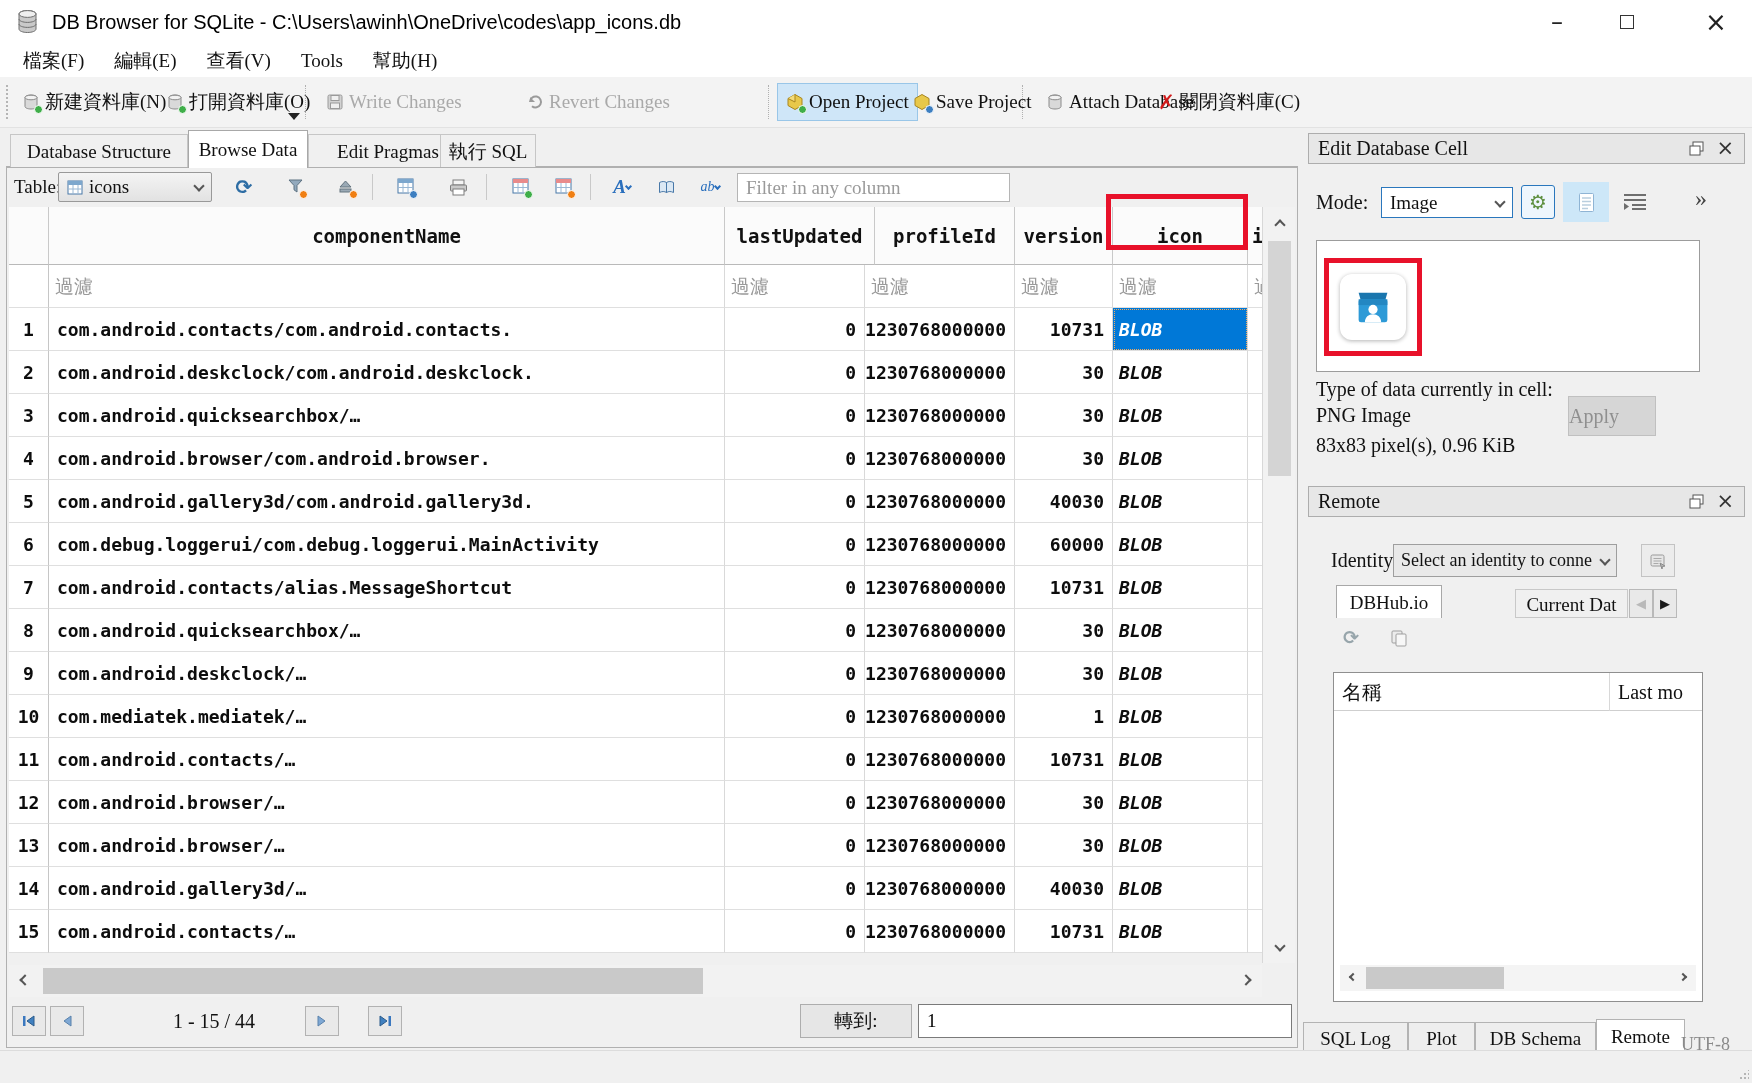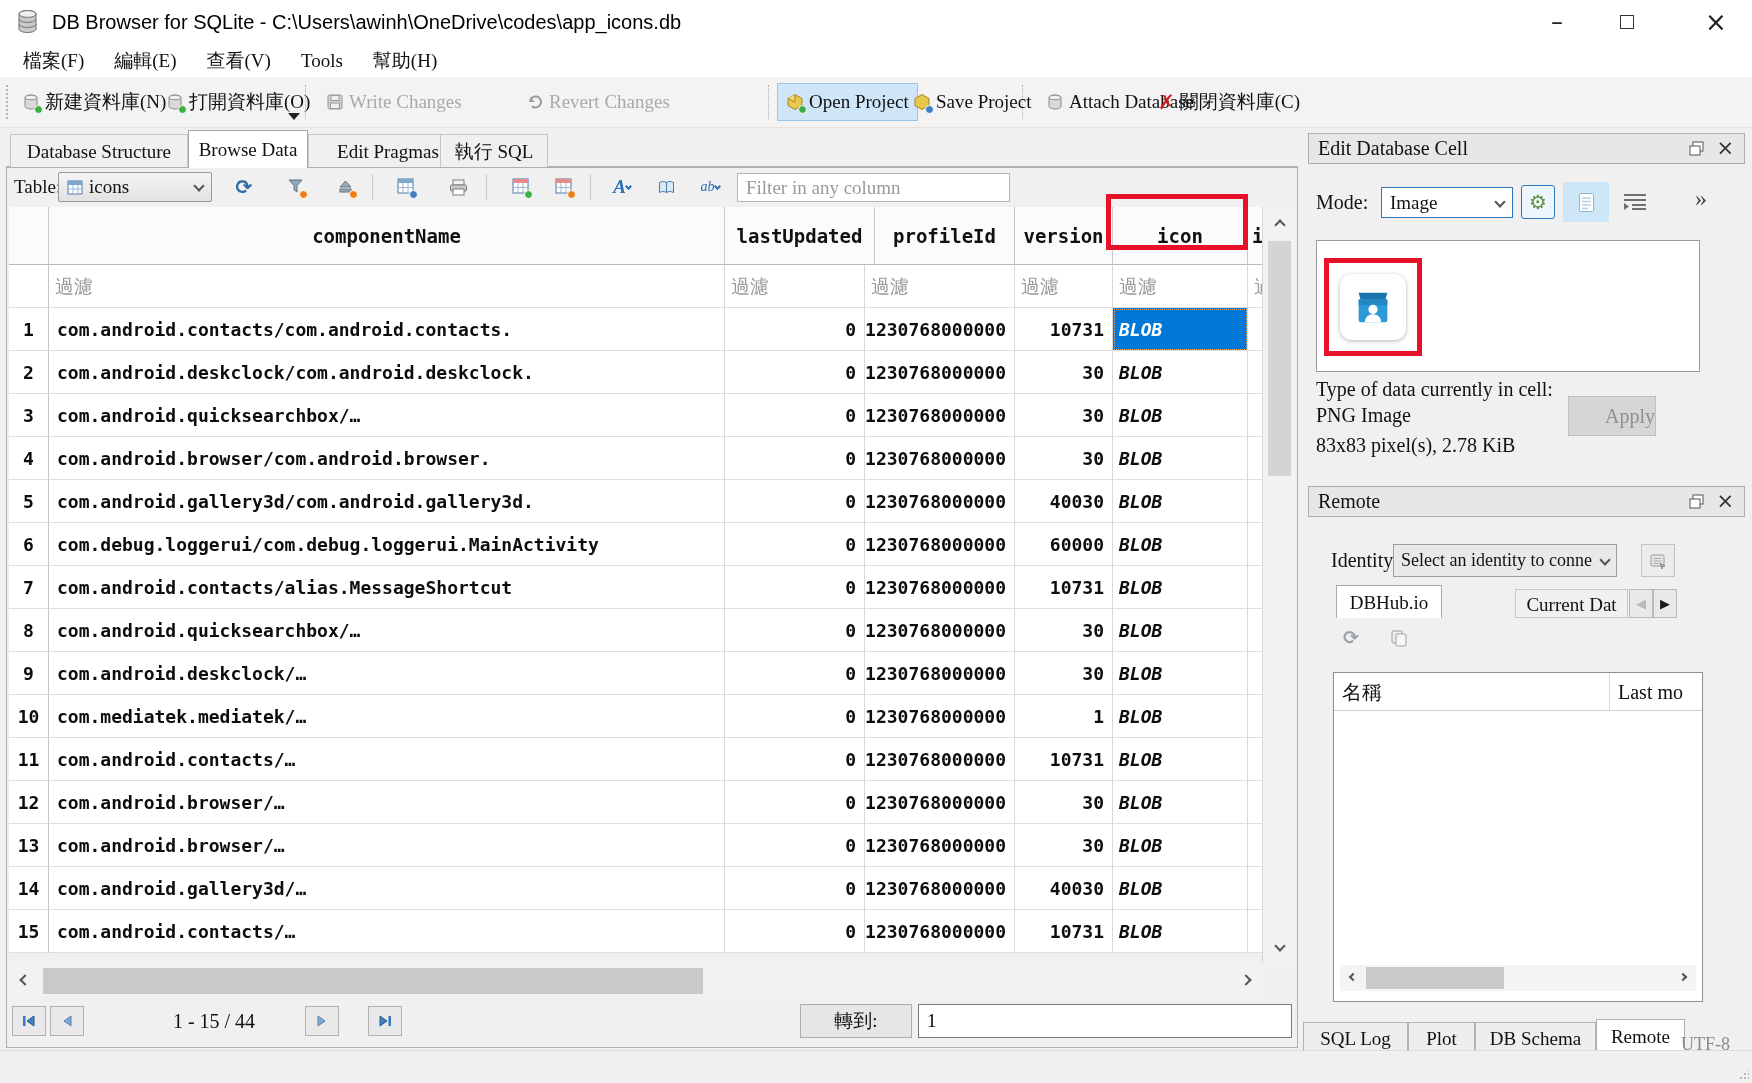--- a/index.html
+++ b/index.html
@@ -32,21 +32,21 @@
 .dot.blue{background:#3d7fc1}
 .redx{color:#d11a1a;font-weight:bold;font-family:"DejaVu Sans",sans-serif;font-size:20px;line-height:18px}
 #open-db-caret{position:absolute;left:288px;top:36px;width:0;height:0;border-left:6px solid transparent;border-right:6px solid transparent;border-top:7px solid #222}
 
 #tabline{position:absolute;left:6px;top:166px;width:1292px;height:1px;background:#b0b0b0}
 .mtab{position:absolute;top:134px;height:33px;line-height:33px;text-align:center;background:#f0f0f0;border:1px solid #c6c6c6;border-bottom:none;cursor:default;z-index:1}
 .mtab.active{top:130px;height:38px;line-height:38px;background:#fff;border-color:#a8a8a8;z-index:2}
 #mtab-0{left:10px;width:178px}
 #mtab-1{left:188px;width:120px}
 #mtab-2{left:308px;width:160px}
-#mtab-3{left:440px;width:108px}
+#mtab-3{left:440px;width:96px}
 #frame{position:absolute;left:6px;top:167px;width:1292px;height:881px;border:1px solid #b0b0b0;background:#f0f0f0}
 
 #table-label{position:absolute;left:14px;top:171px;line-height:32px}
 #table-select{position:absolute;left:58px;top:172px;width:154px;height:30px;background:linear-gradient(#f4f4f4,#e2e2e2);border:1px solid #999;border-radius:2px;display:flex;align-items:center;gap:6px;padding:0 8px;cursor:default}
 #table-select .chev{margin-left:auto}
 .chev{display:inline-block;width:8px;height:8px;border-right:2px solid #555;border-bottom:2px solid #555;transform:rotate(45deg);margin-bottom:2px}
 .chev.up{transform:rotate(-135deg);margin-top:4px;margin-bottom:0}
 .chev.left{transform:rotate(135deg)}
 .chev.right{transform:rotate(-45deg)}
 .ticon{position:absolute;top:172px;width:32px;height:30px;display:flex;align-items:center;justify-content:center;cursor:default}
@@ -102,21 +102,21 @@
 #mode-select .chev{margin-left:auto}
 #gear-btn{position:absolute;left:1521px;top:185px;width:34px;height:34px;border:1px solid #2a77bd;border-radius:3px;background:#eef6fd;display:flex;align-items:center;justify-content:center;cursor:default}
 #gear-btn span{font-family:"DejaVu Sans",sans-serif;font-size:20px;color:#5d8f3f;line-height:1}
 #doc-btn{position:absolute;left:1563px;top:182px;width:46px;height:40px;background:#cde7f8;display:flex;align-items:center;justify-content:center;cursor:default}
 #indent-icon{position:absolute;left:1622px;top:192px;cursor:default}
 #more-icon{position:absolute;left:1695px;top:185px;font-size:24px;color:#444;cursor:default}
 #preview{position:absolute;left:1316px;top:240px;width:384px;height:132px;background:#fff;border:1px solid #9c9c9c}
 #app-preview-icon{position:absolute;left:1340px;top:274px;width:66px;height:66px;background:#fff;border-radius:12px;box-shadow:0 1px 4px rgba(0,0,0,.3);display:flex;align-items:center;justify-content:center}
 #type-label{position:absolute;left:1316px;top:378px;font-size:20px}
 #type-value{position:absolute;left:1316px;top:404px;font-size:20px}
-#apply-btn{position:absolute;left:1568px;top:396px;width:88px;height:40px;background:#d6d6d6;border:1px solid #c0c0c0;color:#8f8f8f;text-align:right;line-height:38px;font-size:20px;cursor:default}
+#apply-btn{position:absolute;left:1568px;top:396px;width:88px;height:40px;background:#d6d6d6;border:1px solid #c0c0c0;color:#8f8f8f;text-align:left;line-height:38px;font-size:20px;cursor:default}
 #size-text{position:absolute;left:1316px;top:434px;font-size:20px}
 #p2-title{top:486px}
 #identity-label{position:absolute;left:1331px;top:544px;line-height:33px;font-size:20px}
 #identity-select{position:absolute;left:1393px;top:544px;width:224px;height:33px;background:#e9e9e9;border:1px solid #9e9e9e;display:flex;align-items:center;padding:0 22px 0 7px;font-size:18px;white-space:nowrap;overflow:hidden;cursor:default}
 #identity-select .chev{position:absolute;right:7px}
 #cert-btn{position:absolute;left:1641px;top:544px;width:34px;height:33px;background:#ececec;border:1px solid #c3c3c3;display:flex;align-items:center;justify-content:center;cursor:default}
 .rtab{position:absolute;height:29px;line-height:29px;top:589px;text-align:center;background:#f0f0f0;border:1px solid #c8c8c8;overflow:hidden;white-space:nowrap;cursor:default}
 .rtab.active{top:585px;height:33px;line-height:33px;background:#fff;border-color:#a8a8a8;border-bottom:none}
 #rtab-0{left:1336px;width:106px}
 #rtab-1{left:1516px;width:73px}
@@ -612,21 +612,21 @@
     <path d="M9 9h30l-2.5 9h-25z" fill="#1a76ae"></path>
     <rect x="9" y="16" width="30" height="24" rx="2.5" fill="#2d9ad7"></rect>
     <rect x="9" y="16" width="30" height="6" fill="#2387c2"></rect>
     <circle cx="24" cy="26.5" r="4.8" fill="#fff"></circle>
     <path d="M15.5 40c0-5.5 4-8.5 8.5-8.5s8.5 3 8.5 8.5z" fill="#fff"></path>
   </svg>
 </div>
 <span id="type-label">Type of data currently in cell:</span>
 <span id="type-value">PNG Image</span>
 <div id="apply-btn">Apply</div>
-<span id="size-text">83x83 pixel(s), 2.78 KiB</span>
+<span id="size-text">83x83 pixel(s), 0.96 KiB</span>
 
 <div id="p2-title" class="ptitle">
   <span>Remote</span>
   <span class="pfloat">
       <svg width="15" height="15" viewBox="0 0 15 15">
         <rect x="4" y="1" width="10" height="9" fill="#fff" stroke="#555"></rect>
         <rect x="1" y="5" width="10" height="9" fill="#fff" stroke="#555"></rect>
       </svg>
     </span>
   <span class="pclose">×</span>

